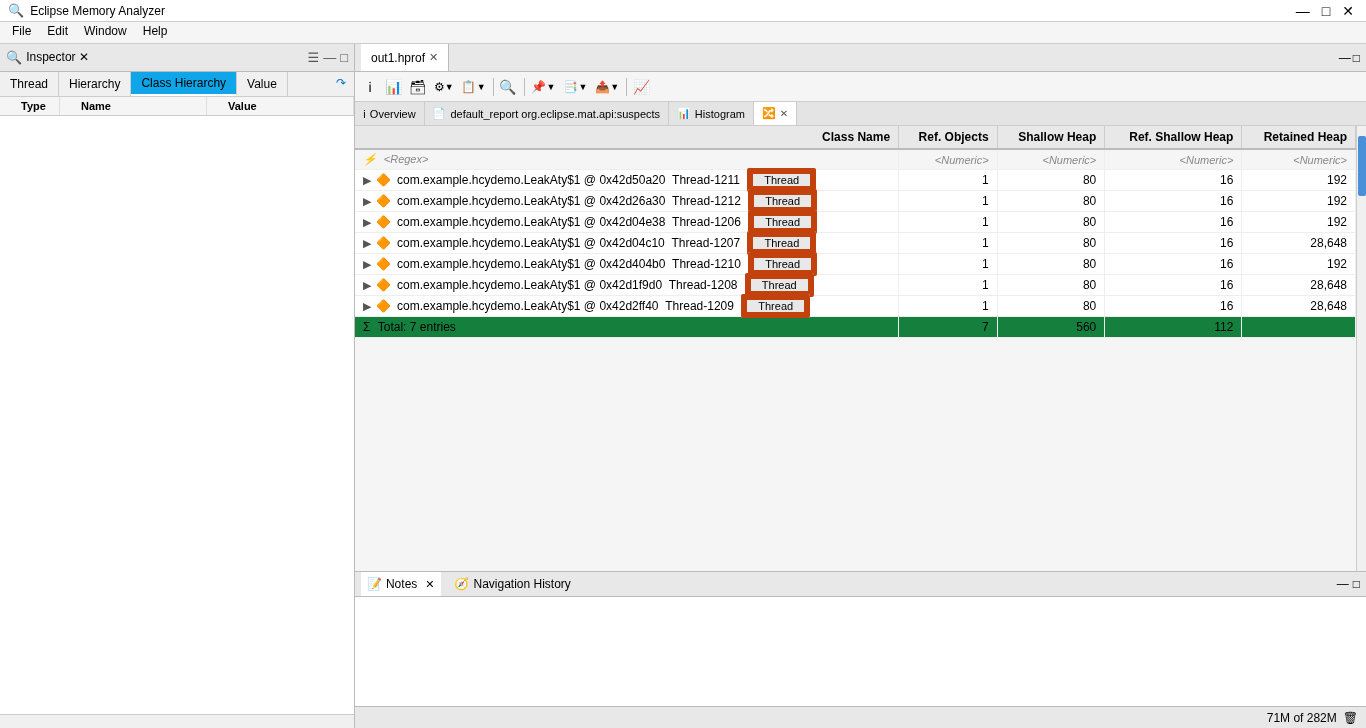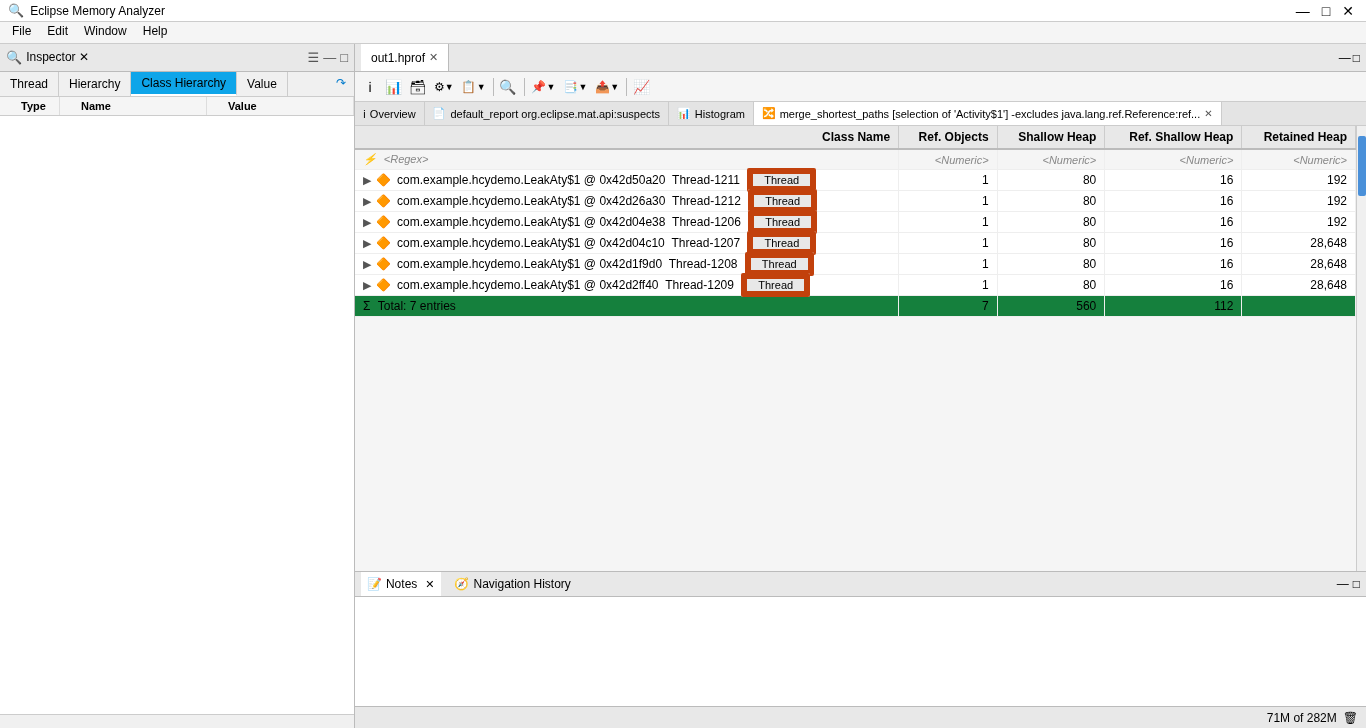--- a/index.html
+++ b/index.html
@@ -273,21 +273,20 @@
       <div class="content-tab">
         <span>📄</span>
         <span>default_report  org.eclipse.mat.api:suspects</span>
       </div>
       <div class="content-tab">
         <span>📊</span>
         <span>Histogram</span>
       </div>
       <div class="content-tab active">
         <span>🔀</span>
-        <span style="font-size:11px;">merge_shortest_paths [selection of 'Activity$1'] -excludes java.lang.ref.Reference:ref...</span>
         <span class="content-tab-close">✕</span>
       </div>
     </div>
 
     <div class="data-table-wrapper">
       <div style="display:flex;flex:1;overflow:hidden;">
         <div class="table-scroll" style="flex:1;">
           <table class="data-table">
             <thead>
               <tr>
@@ -351,20 +350,32 @@
                 <td>
                   <span class="row-expand">▶</span>
                   <span class="class-icon">🔶</span>
                   com.example.hcydemo.LeakAty$1 @ 0x42d04c10&nbsp;&nbsp;Thread-1207
                   <span class="thread-badge">Thread</span>
                 </td>
                 <td class="numeric">1</td>
                 <td class="numeric">80</td>
                 <td class="numeric">16</td>
                 <td class="numeric">28,648</td>
+              </tr>
+              <tr class="">
+                <td>
+                  <span class="row-expand">▶</span>
+                  <span class="class-icon">🔶</span>
+                  com.example.hcydemo.LeakAty$1 @ 0x42d404b0&nbsp;&nbsp;Thread-1210
+                  <span class="thread-badge">Thread</span>
+                </td>
+                <td class="numeric">1</td>
+                <td class="numeric">80</td>
+                <td class="numeric">16</td>
+                <td class="numeric">192</td>
               </tr>
               <tr class="">
                 <td>
                   <span class="row-expand">▶</span>
                   <span class="class-icon">🔶</span>
                   com.example.hcydemo.LeakAty$1 @ 0x42d1f9d0&nbsp;&nbsp;Thread-1208
                   <span class="thread-badge">Thread</span>
                 </td>
                 <td class="numeric">1</td>
                 <td class="numeric">80</td>

